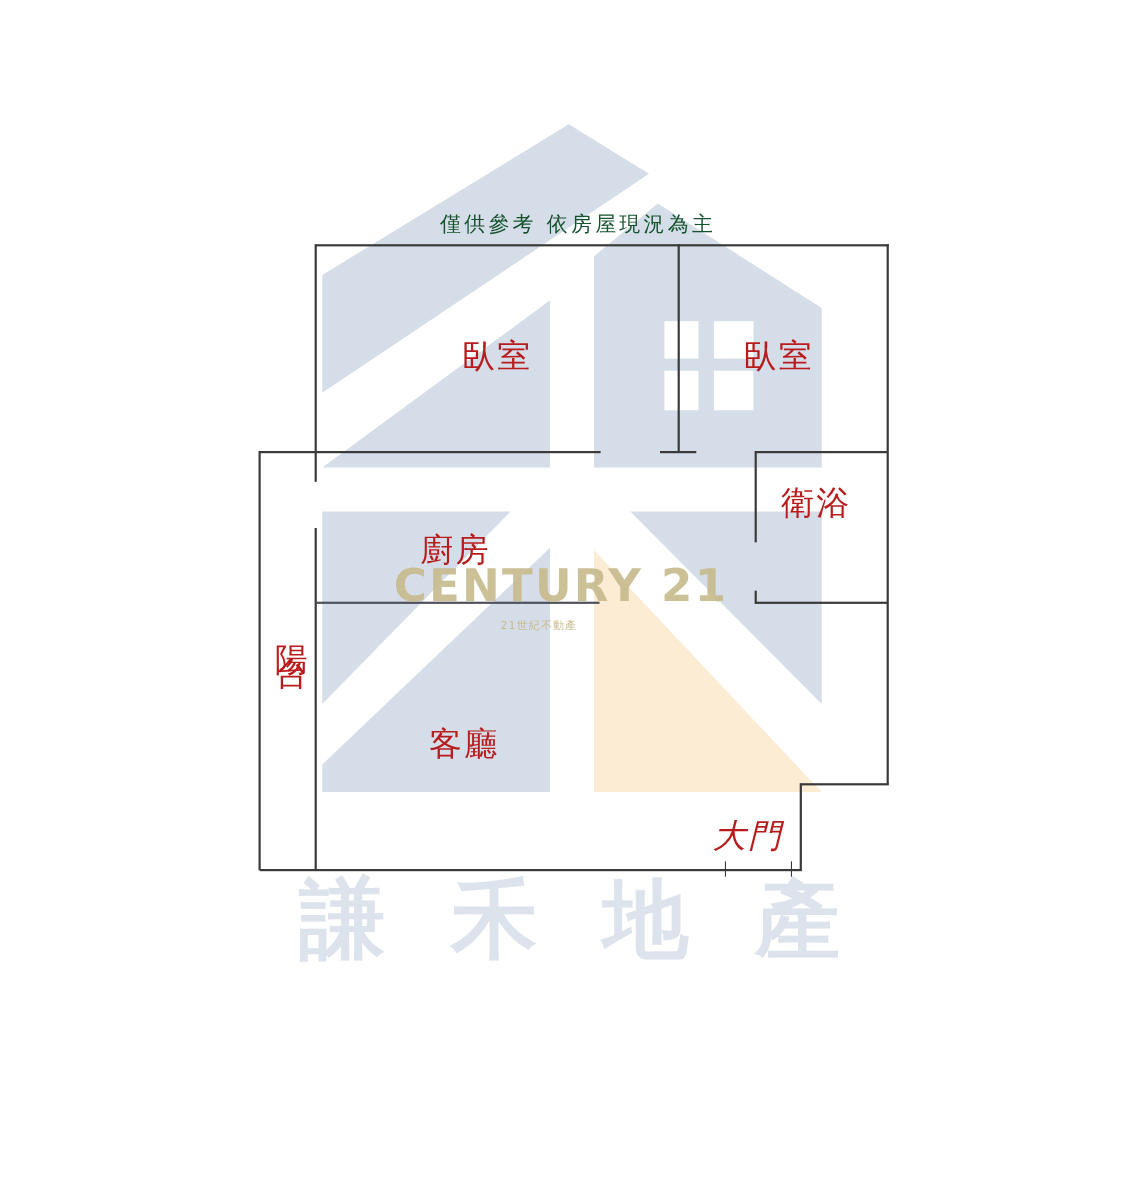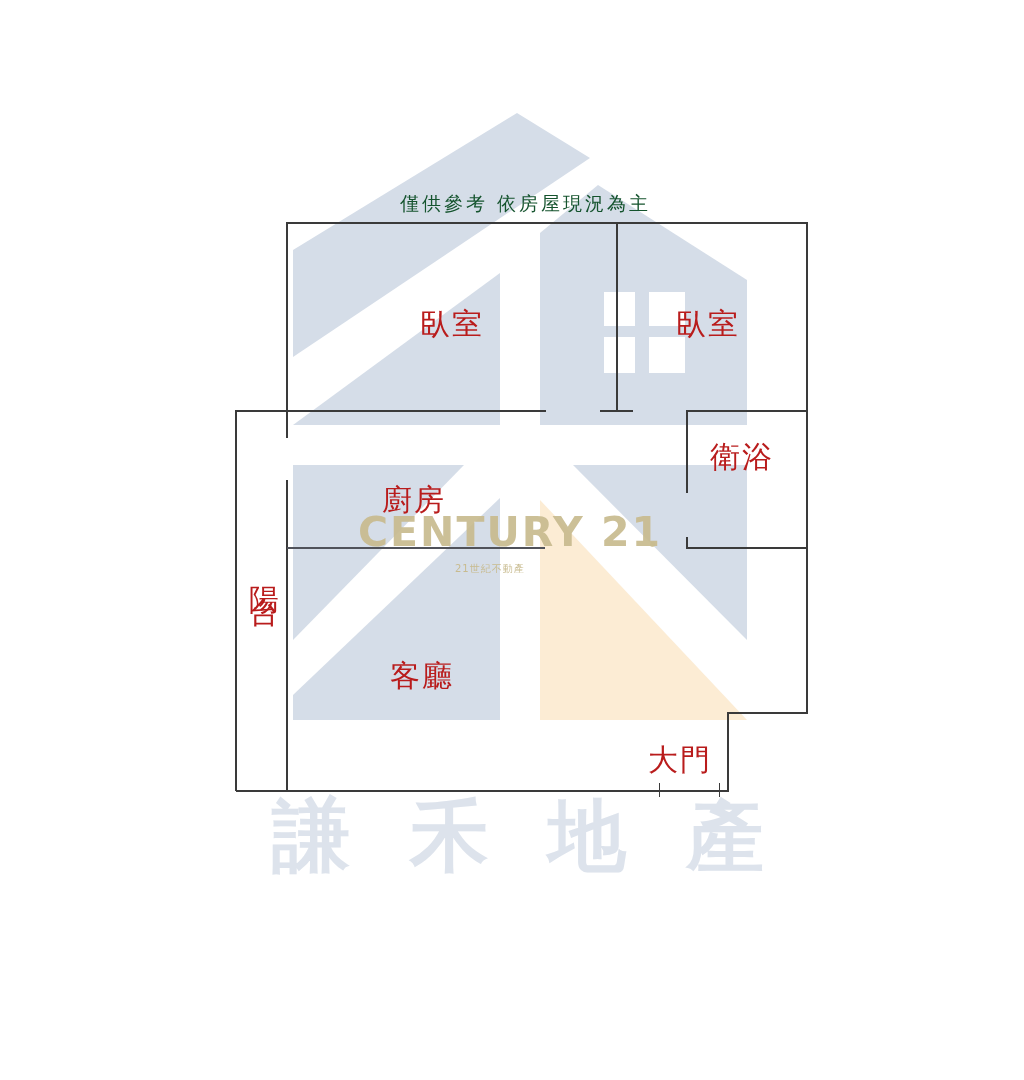--- a/index.html
+++ b/index.html
@@ -135,20 +135,20 @@
   <div class="logo-main">CENTURY 21</div>
   <div class="logo-reg"></div>
   <div class="logo-sub">21世紀不動產</div>
 
   <div class="label" style="left:420px; top:304px;">臥室</div>
   <div class="label" style="left:676px; top:304px;">臥室</div>
   <div class="label" style="left:382px; top:461px;margin-top:19px;">廚房</div>
   <div class="label" style="left:710px; top:437px;text-align:right;">衛浴</div>
   <div class="label vertical" style="left:243px; top:563px;">陽台</div>
   <div class="label" style="left:368px; top:656px;margin-left:22px;">客廳</div>
-  <div class="label" style="left:648px; top:740px;">大門</div>
+  <div class="label" style="left:648px; top:740px;font-style:italic;">大門</div>
 
   <div class="company" style="left:272px;">謙</div>
   <div class="company" style="left:410px;">禾</div>
   <div class="company" style="left:548px;">地</div>
   <div class="company" style="left:686px;">產</div>
 
 </div>
 
 </body></html>

